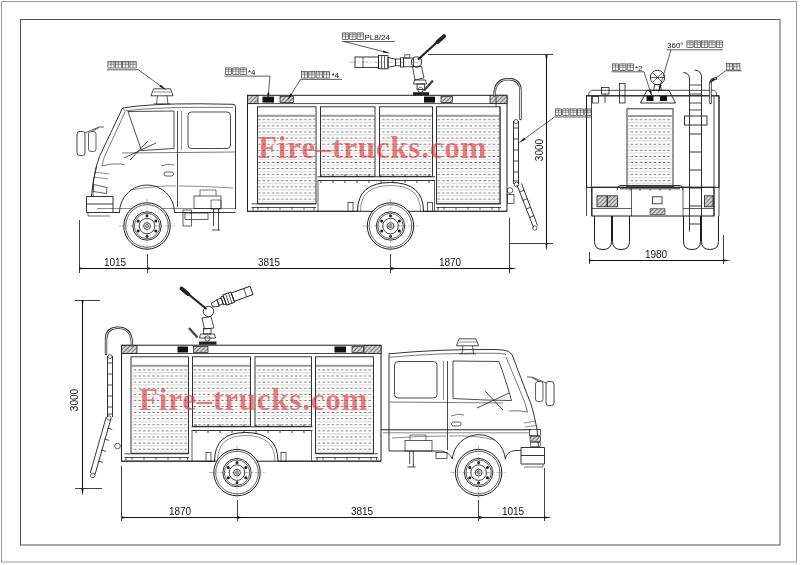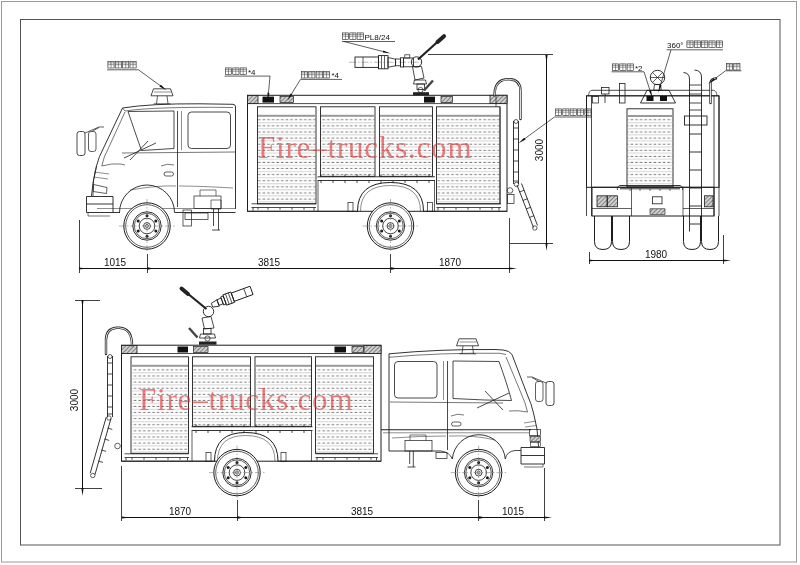--- a/index.html
+++ b/index.html
@@ -1,19 +1,19 @@
 <!DOCTYPE html>
 <html><head>
 <meta charset="utf-8">
 <style>
   html,body{margin:0;padding:0;background:#fff;}
   #page{position:relative;width:800px;height:565px;background:#fff;overflow:hidden;
         font-family:"Liberation Sans",sans-serif;}
   svg{position:absolute;left:0;top:0;}
-  .wm{position:absolute;font-family:"Liberation Serif",serif;font-weight:normal;
+  .wm{position:absolute;font-family:"Liberation Serif",serif;font-weight:bold;
       color:rgba(222,48,48,0.62);white-space:nowrap;z-index:5;}
 </style>
 </head>
 <body>
 <div id="page">
 <svg width="800" height="565" viewBox="0 0 800 565" fill="none" stroke-linecap="butt">
 <defs>
   <marker id="da" markerWidth="9" markerHeight="4" refX="0" refY="2" orient="auto" markerUnits="userSpaceOnUse">
     <path d="M0,2 L-8,0.9 L-8,3.1 z" transform="translate(8,0)" fill="#111" stroke="none"></path>
   </marker>

